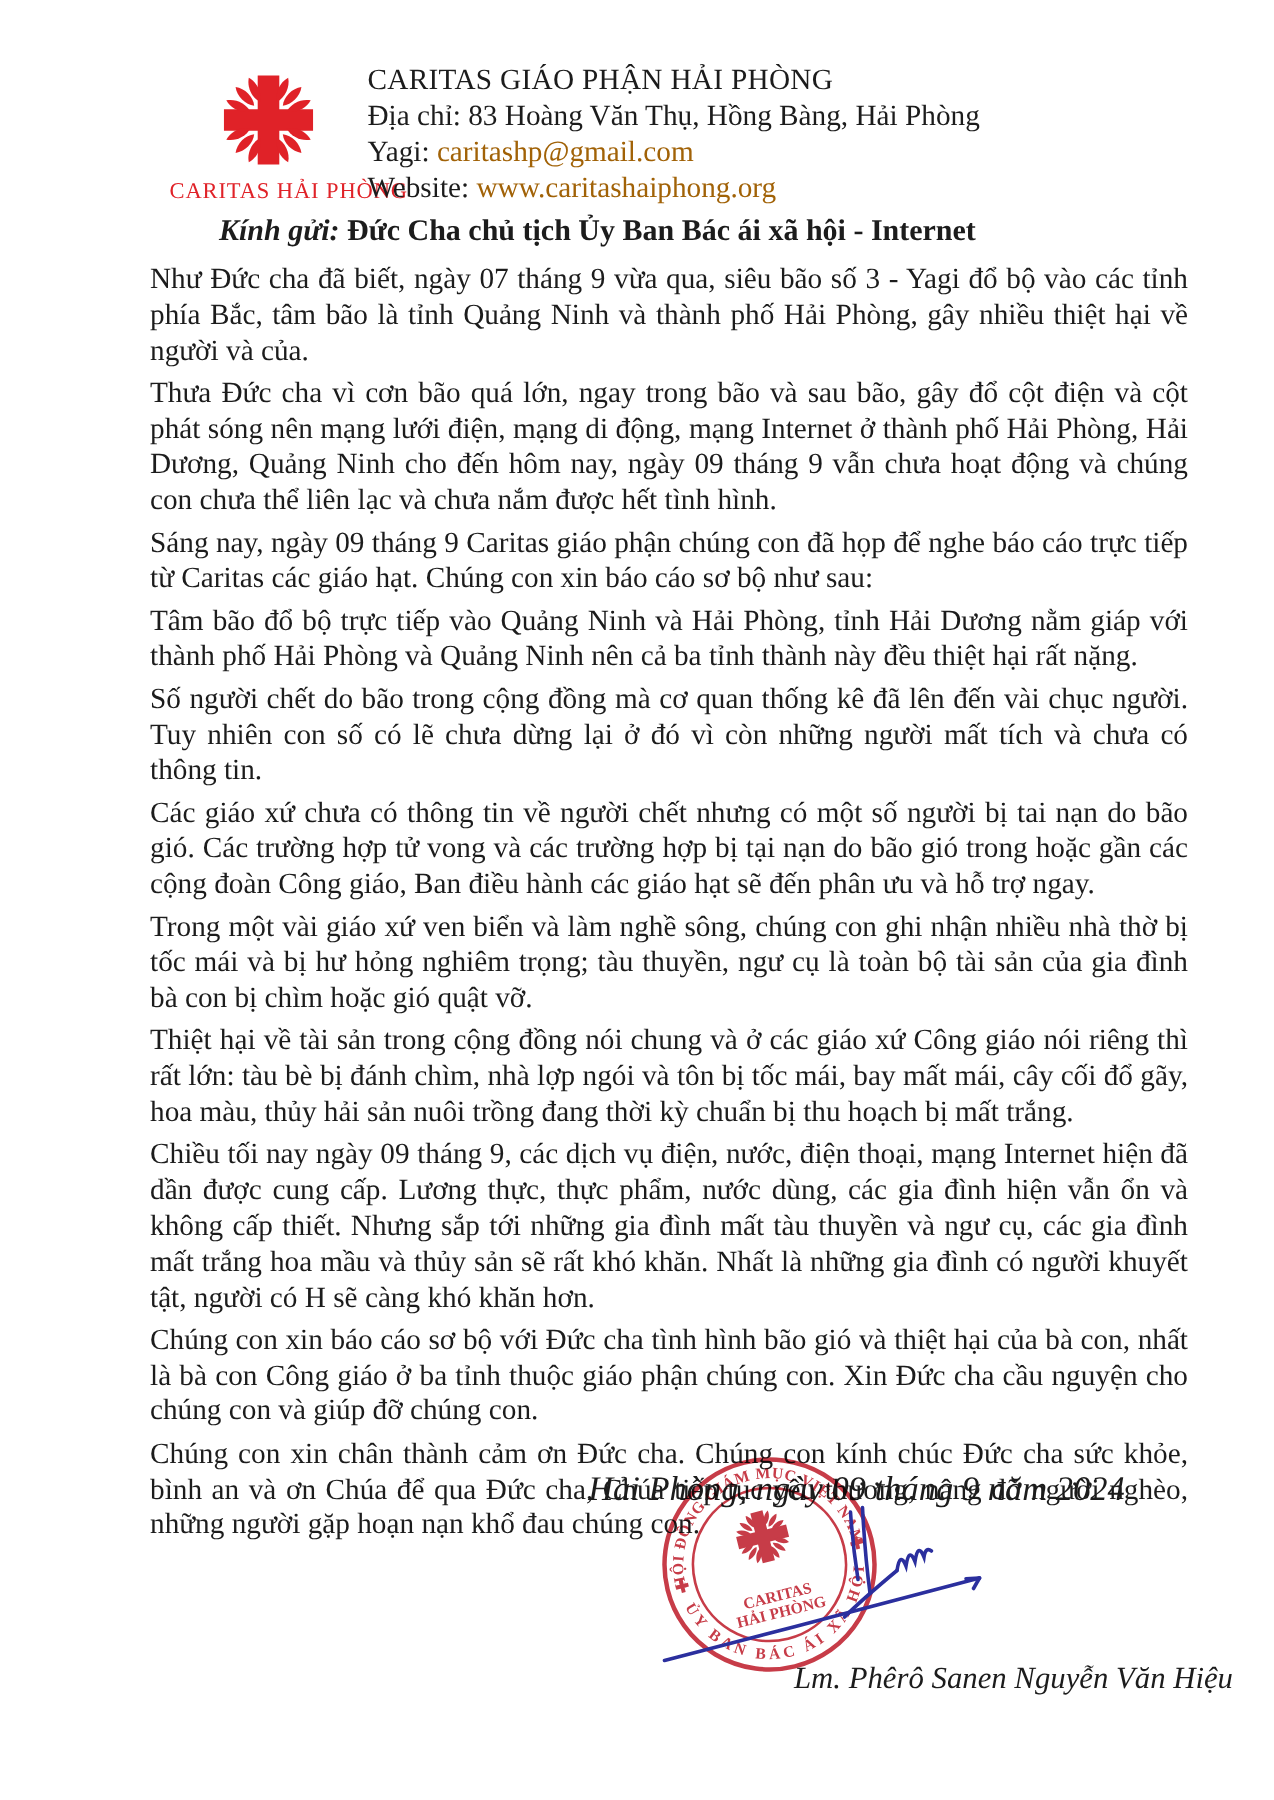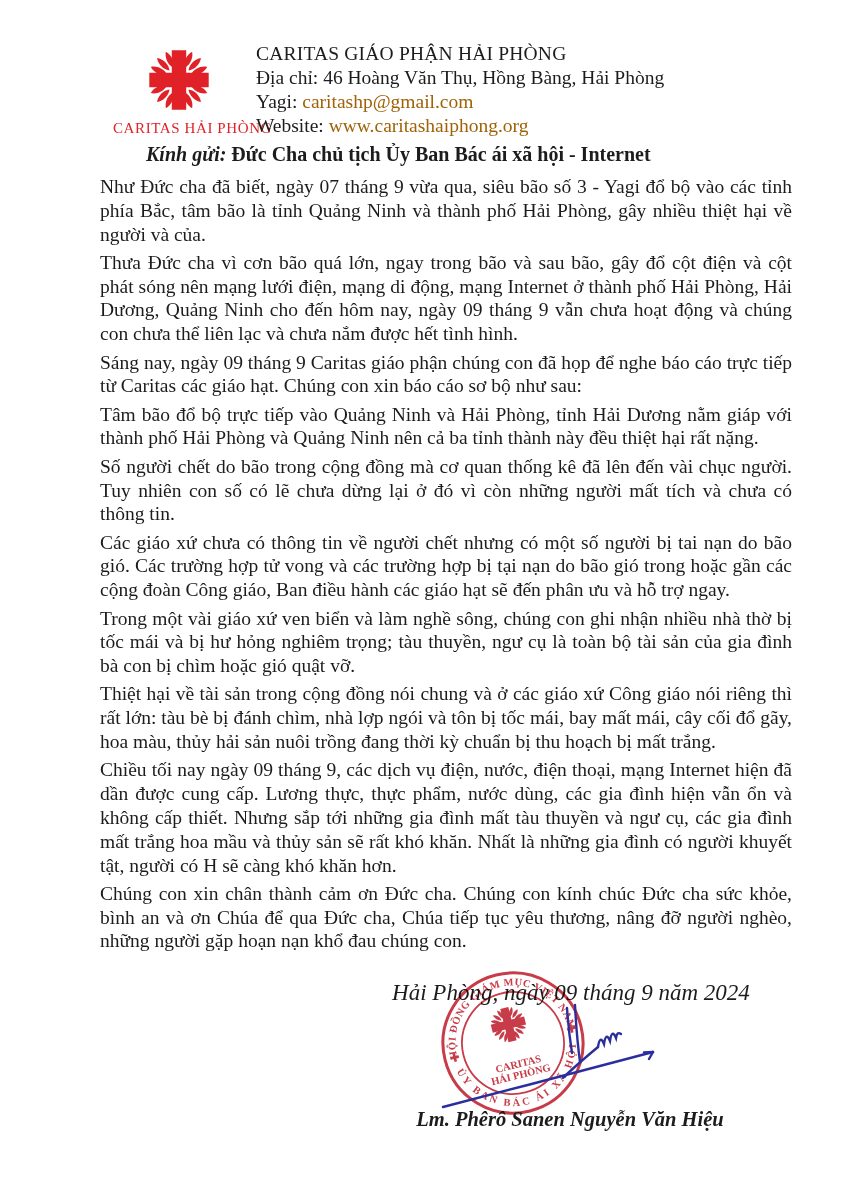--- a/index.html
+++ b/index.html
@@ -13,21 +13,21 @@
   .page{position:relative;width:849px;height:1200px;background:#ffffff;overflow:hidden;}
 
   
   .header{position:absolute;top:40px;left:113px;display:flex;align-items:flex-start;}
   .logo-block{width:132px;text-align:center;flex:0 0 132px;}
   .logo-block svg{display:block;margin:4px auto 0;}
   .logo-caption{
     font-size:15px;font-weight:normal;color:#e02228;
     letter-spacing:.6px;margin-top:4px;white-space:nowrap;
   }
-  .header-info{margin-left:11px;font-size:19.5px;line-height:24px;padding-top:2px;}
+  .header-info{margin-left:0;font-size:19.5px;line-height:24px;padding-top:2px;}
   .header-info .org-name{letter-spacing:.2px;}
   a.doc-link{color:#a16207;cursor:pointer;}
 
   
   .letter{position:absolute;left:100px;top:142px;width:692px;}
   .salutation{font-size:20px;line-height:24px;margin:0 0 9px;}
   .salutation .pre{font-weight:bold;font-style:italic;margin-left:46px;}
   .salutation .rec{font-weight:bold;}
   p.para{
     font-size:19.5px;line-height:23.8px;
@@ -39,21 +39,21 @@
   .date-line{
     position:absolute;left:330px;top:980px;width:482px;
     text-align:center;font-style:italic;font-size:23px;
   }
   .signer-title{
     position:absolute;left:318px;top:1082px;width:504px;
     text-align:center;font-weight:bold;font-style:italic;font-size:20.5px;
   }
   .signer-name{
     position:absolute;left:318px;top:1108px;width:504px;
-    text-align:center;font-weight:bold;font-style:italic;font-size:20.5px;
+    text-align:right;font-weight:normal;font-style:italic;font-size:20.5px;
   }
 
   
   .seal{
     position:absolute;left:438px;top:968px;width:150px;height:150px;
     transform:rotate(-14deg);
     opacity:.92;mix-blend-mode:multiply;
   }
   .signature{position:absolute;left:420px;top:985px;width:310px;height:140px;pointer-events:none;}
   .hidden-defs{position:absolute;width:0;height:0;overflow:hidden;}
@@ -81,38 +81,39 @@
 
   <div class="header">
     <div class="logo-block">
       <svg width="78" height="72" viewBox="-40 -40 80 80" style="color:#e02228;">
         <use href="#caritas-sym"></use>
       </svg>
       <div class="logo-caption">CARITAS HẢI PHÒNG</div>
     </div>
     <div class="header-info">
       <div class="org-name">CARITAS GIÁO PHẬN HẢI PHÒNG</div>
-      <div>Địa chỉ: 46 Hoàng Văn Thụ, Hồng Bàng, Hải Phòng</div>
+      <div>Địa chỉ: 83 Hoàng Văn Thụ, Hồng Bàng, Hải Phòng</div>
       <div><span>Yagi: </span><a class="doc-link">caritashp@gmail.com</a></div>
       <div><span>Website: </span><a class="doc-link">www.caritashaiphong.org</a></div>
     </div>
   </div>
 
   <div class="letter">
     <p class="salutation"><span class="pre">Kính gửi:</span><span class="rec">&nbsp;<span>Đức Cha chủ tịch Ủy Ban Bác ái xã hội - Internet</span></span></p>
 
     <p class="para">Như Đức cha đã biết, ngày 07 tháng 9 vừa qua, siêu bão số 3 - Yagi đổ bộ vào các tỉnh phía Bắc, tâm bão là tỉnh Quảng Ninh và thành phố Hải Phòng, gây nhiều thiệt hại về người và của.</p>
     <p class="para">Thưa Đức cha vì cơn bão quá lớn, ngay trong bão và sau bão, gây đổ cột điện và cột phát sóng nên mạng lưới điện, mạng di động, mạng Internet ở thành phố Hải Phòng, Hải Dương, Quảng Ninh cho đến hôm nay, ngày 09 tháng 9 vẫn chưa hoạt động và chúng con chưa thể liên lạc và chưa nắm được hết tình hình.</p>
     <p class="para">Sáng nay, ngày 09 tháng 9 Caritas giáo phận chúng con đã họp để nghe báo cáo trực tiếp từ Caritas các giáo hạt. Chúng con xin báo cáo sơ bộ như sau:</p>
     <p class="para">Tâm bão đổ bộ trực tiếp vào Quảng Ninh và Hải Phòng, tỉnh Hải Dương nằm giáp với thành phố Hải Phòng và Quảng Ninh nên cả ba tỉnh thành này đều thiệt hại rất nặng.</p>
     <p class="para">Số người chết do bão trong cộng đồng mà cơ quan thống kê đã lên đến vài chục người. Tuy nhiên con số có lẽ chưa dừng lại ở đó vì còn những người mất tích và chưa có thông tin.</p>
     <p class="para">Các giáo xứ chưa có thông tin về người chết nhưng có một số người bị tai nạn do bão gió. Các trường hợp tử vong và các trường hợp bị tại nạn do bão gió trong hoặc gần các cộng đoàn Công giáo, Ban điều hành các giáo hạt sẽ đến phân ưu và hỗ trợ ngay.</p>
     <p class="para">Trong một vài giáo xứ ven biển và làm nghề sông, chúng con ghi nhận nhiều nhà thờ bị tốc mái và bị hư hỏng nghiêm trọng; tàu thuyền, ngư cụ là toàn bộ tài sản của gia đình bà con bị chìm hoặc gió quật vỡ.</p>
     <p class="para">Thiệt hại về tài sản trong cộng đồng nói chung và ở các giáo xứ Công giáo nói riêng thì rất lớn: tàu bè bị đánh chìm, nhà lợp ngói và tôn bị tốc mái, bay mất mái, cây cối đổ gãy, hoa màu, thủy hải sản nuôi trồng đang thời kỳ chuẩn bị thu hoạch bị mất trắng.</p>
     <p class="para">Chiều tối nay ngày 09 tháng 9, các dịch vụ điện, nước, điện thoại, mạng Internet hiện đã dần được cung cấp. Lương thực, thực phẩm, nước dùng, các gia đình hiện vẫn ổn và không cấp thiết. Nhưng sắp tới những gia đình mất tàu thuyền và ngư cụ, các gia đình mất trắng hoa mầu và thủy sản sẽ rất khó khăn. Nhất là những gia đình có người khuyết tật, người có H sẽ càng khó khăn hơn.</p>
+    <p class="para">Chúng con xin báo cáo sơ bộ với Đức cha tình hình bão gió và thiệt hại của bà con, nhất là bà con Công giáo ở ba tỉnh thuộc giáo phận chúng con. Xin Đức cha cầu nguyện cho chúng con và giúp đỡ chúng con.</p>
     <p class="para">Chúng con xin chân thành cảm ơn Đức cha. Chúng con kính chúc Đức cha sức khỏe, bình an và ơn Chúa để qua Đức cha, Chúa tiếp tục yêu thương, nâng đỡ người nghèo, những người gặp hoạn nạn khổ đau chúng con.</p>
   </div>
 
   <div class="date-line">Hải Phòng, ngày 09 tháng 9 năm 2024</div>
 
   <svg class="seal" viewBox="0 0 150 150">
     <g fill="none" stroke="#c22b38">
       <circle cx="75" cy="75" r="70" stroke-width="3"></circle>
       <circle cx="75" cy="75" r="51" stroke-width="1.8"></circle>
     </g>

